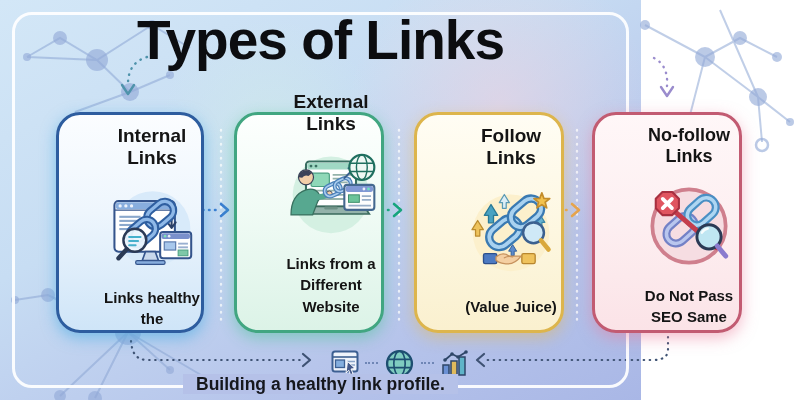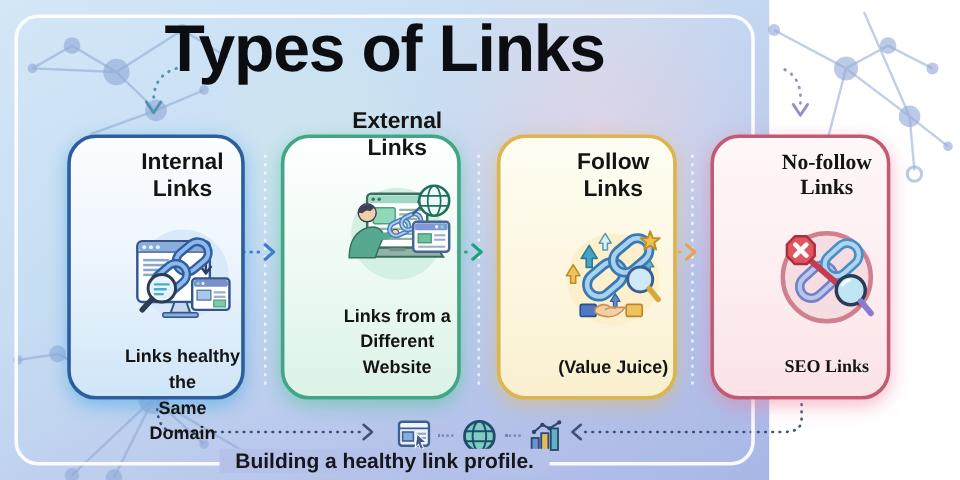--- a/index.html
+++ b/index.html
@@ -20,21 +20,21 @@
     background:linear-gradient(180deg,#fbfdff 0%,#eef6fd 45%,#cfe5f8 100%);
     box-shadow:0 5px 15px rgba(60,170,225,0.55);}
   .card-external{left:234px;border-color:#41a681;
     background:linear-gradient(180deg,#fdfffe 0%,#f0fbf5 45%,#dcf3e7 100%);
     box-shadow:0 5px 15px rgba(60,195,140,0.45);justify-content:flex-end;}
   .card-follow{left:414px;border-color:#ddb54c;
     background:linear-gradient(180deg,#fffdf4 0%,#fdf7e0 55%,#faf0cf 100%);
     box-shadow:0 5px 15px rgba(235,185,75,0.45);justify-content:space-between;}
   .card-nofollow{left:592px;border-color:#c25b72;
     background:linear-gradient(180deg,#fff7f8 0%,#fdeff1 50%,#fbe3e7 100%);
-    box-shadow:0 5px 15px rgba(235,125,155,0.5);font-family:Liberation Serif, serif;}
+    box-shadow:0 5px 15px rgba(235,125,155,0.5);}
   .card-title{margin-top:10px;font-size:19px;font-weight:bold;color:#141414;}
   .card-nofollow .card-title{font-size:18px;}
   .card-icon{flex:1;display:flex;align-items:center;justify-content:center;}
   .card-desc{margin-bottom:13px;font-size:15px;font-weight:bold;color:#141414;line-height:1.42;}
   .footer-icons{position:absolute;top:347px;left:320px;width:160px;height:32px;
     display:flex;align-items:center;justify-content:center;gap:6px;}
   .mini-dots{width:13px;height:0;border-top:2px dotted #6f86b6;}
   .footer-caption{position:absolute;top:374px;left:0;right:0;text-align:center;
     font-size:17.5px;font-weight:bold;color:#15171c;}
   .footer-caption span{background:#b5c1e8;padding:0 13px;}
@@ -166,21 +166,20 @@
         </g>
         <g>
           <circle cx="39" cy="72" r="14" fill="rgba(236,246,253,0.95)" stroke="#2b3a55" stroke-width="3"></circle>
           <path d="M32,68 H46 M32,73 H43 M32,78 H40" stroke="#45b0cc" stroke-width="2.4" stroke-linecap="round"></path>
           <path d="M29,83 L19,94" stroke="#2b3a55" stroke-width="5.5" stroke-linecap="round"></path>
         </g>
       </svg>
     </div>
     <div class="card-desc">
       <div>Links healthy the</div>
-      <div>Same Domain</div>
     </div>
   </div>
 
   <div class="card card-external">
     <div class="card-title">External Links</div>
     <div class="card-icon">
       <svg width="120" height="118" viewBox="0 0 120 114">
         <circle cx="60" cy="58" r="46" fill="#d4f0e2"></circle>
         <g>
           <rect x="30" y="18" width="60" height="54" rx="4" fill="#ffffff" stroke="#3a6f62" stroke-width="2.5"></rect>
@@ -281,21 +280,22 @@
           <path d="M28.5,24.5 L39.5,35.5 M39.5,24.5 L28.5,35.5" stroke="#ffffff" stroke-width="4.5" stroke-linecap="round"></path>
         </g>
         <g>
           <circle cx="84" cy="70" r="14.5" fill="#bfe6f2" stroke="#2b3a55" stroke-width="3.5"></circle>
           <path d="M75.5,65 a11,11 0 0 1 7,-5" fill="none" stroke="#ffffff" stroke-width="3" stroke-linecap="round" opacity="0.85"></path>
           <path d="M94,81 L104,93" stroke="#8a7bce" stroke-width="6" stroke-linecap="round"></path>
         </g>
       </svg>
     </div>
     <div class="card-desc">
-      <div>SEO Links</div>
+      <div>Do Not Pass</div>
+      <div>SEO Same</div>
     </div>
   </div>
 
   <div class="footer-icons">
     <svg width="28" height="26" viewBox="0 0 28 26">
       <rect x="1.5" y="1.5" width="25" height="20" rx="2.5" fill="#eef3fb" stroke="#3c5f92" stroke-width="2"></rect>
       <path d="M1.5,7 H26.5" stroke="#3c5f92" stroke-width="1.6"></path>
       <rect x="4.5" y="10" width="9" height="7.5" fill="#84aede" stroke="#3c5f92" stroke-width="1.3"></rect>
       <path d="M16,11.5 H24 M16,15 H24 M16,18.5 H22" stroke="#8aa4c8" stroke-width="1.7"></path>
       <path d="M16.5,11.5 L24,18.5 L20,19 L22,23.5 L19.5,24.8 L17.8,20.3 L15,23 Z" fill="#44598a" stroke="#ffffff" stroke-width="0.9"></path>

